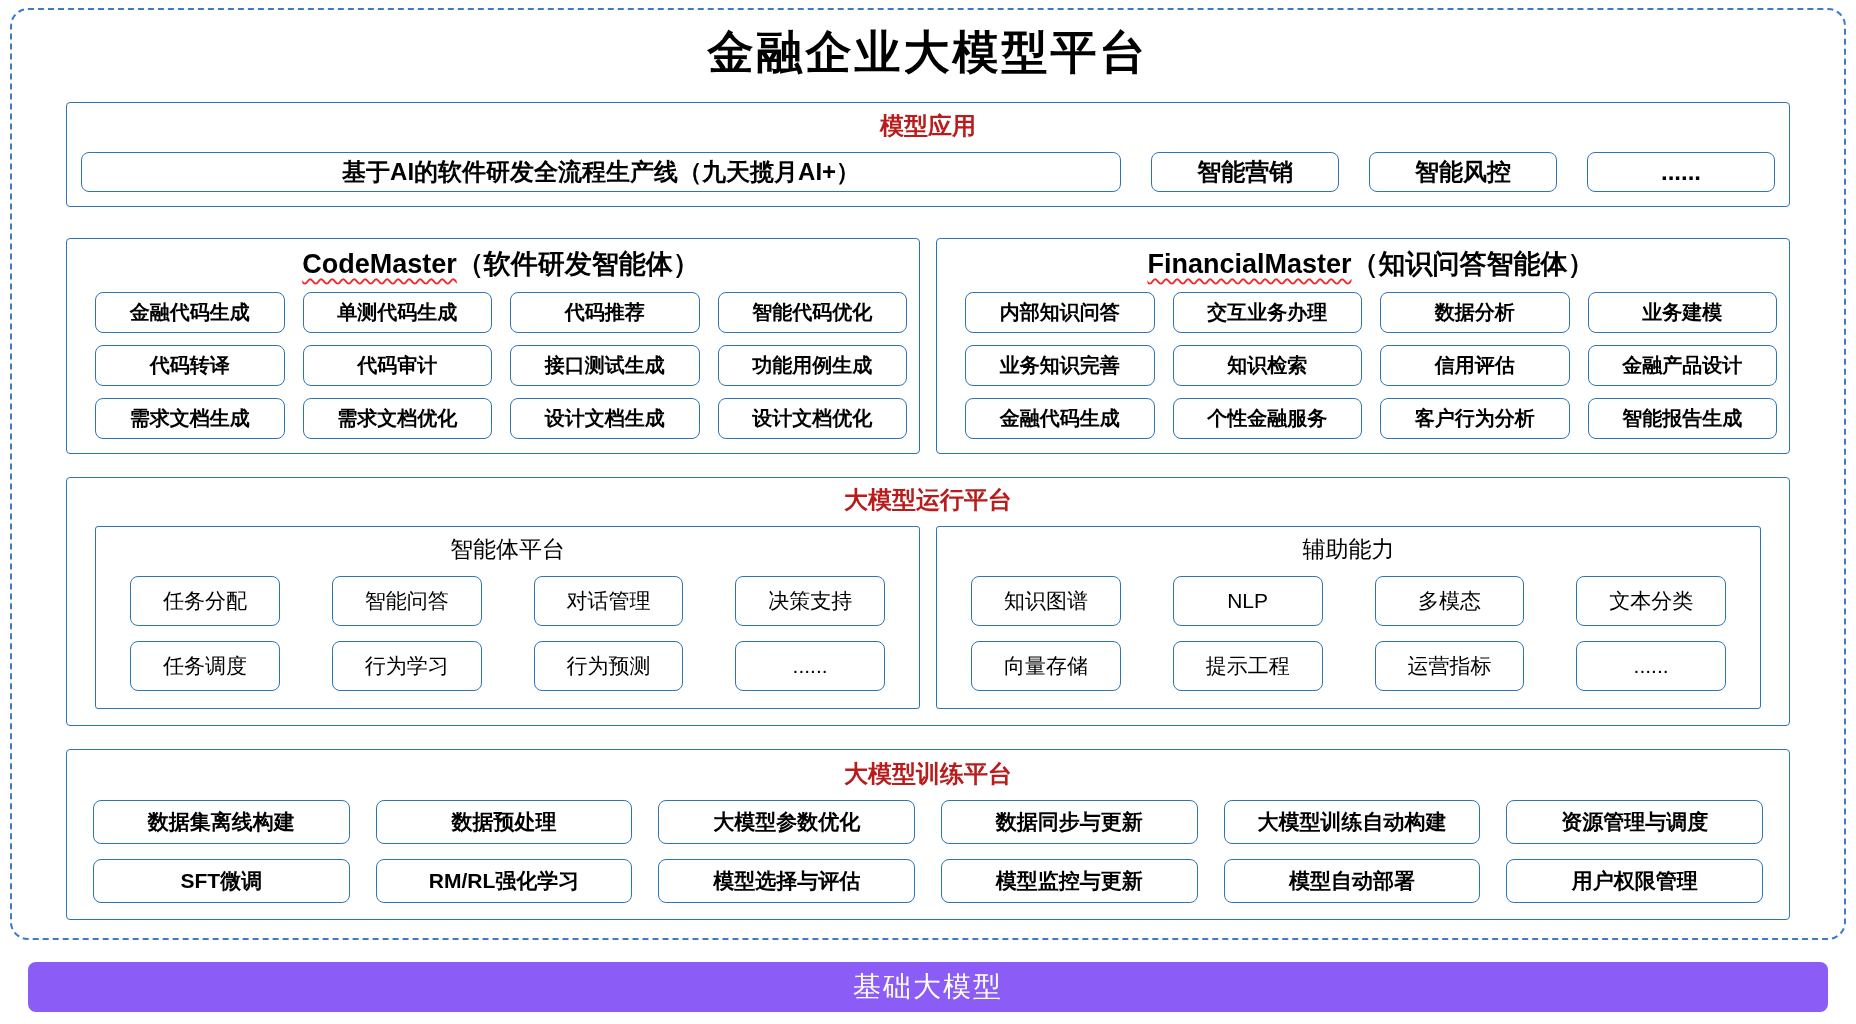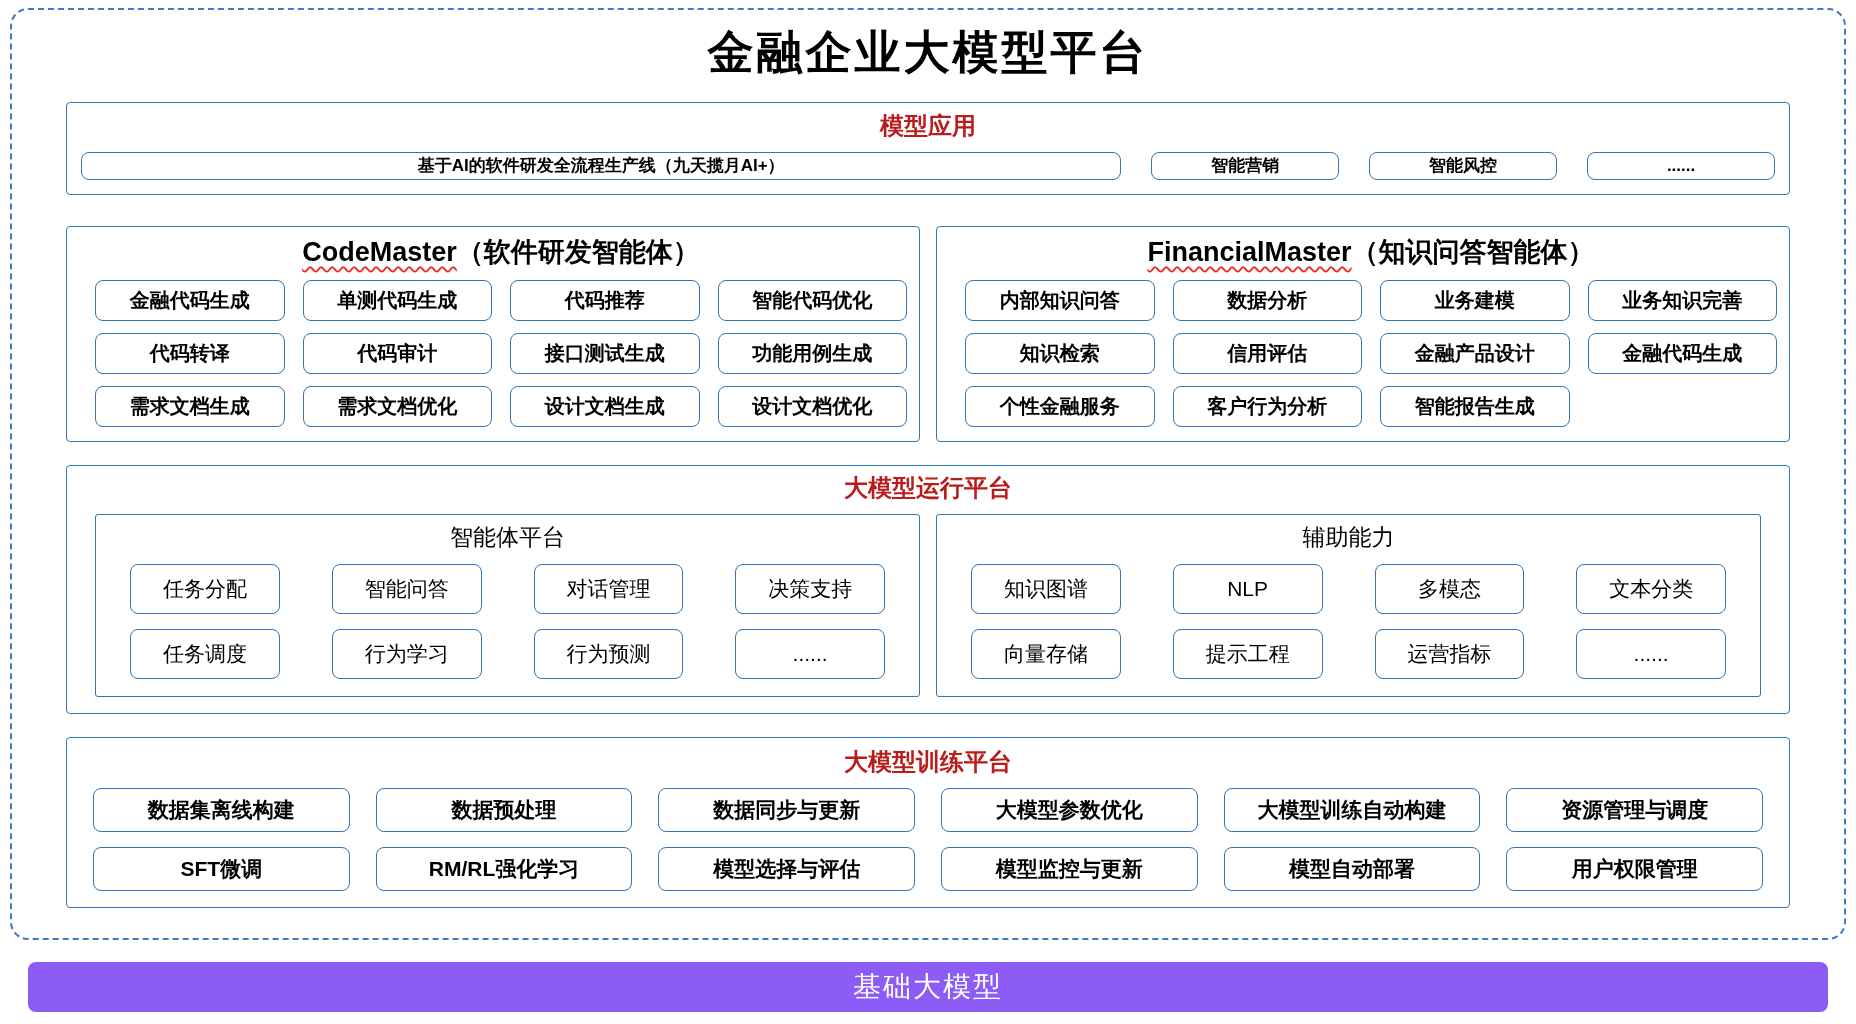--- a/index.html
+++ b/index.html
@@ -46,25 +46,25 @@
     margin: 0 0 11px 0;
     line-height: 1.2;
   }
   
   .app-section { padding: 9px 14px 14px 14px; }
   .app-row { display: flex; gap: 30px; }
   .item {
     border: 1.5px solid #2e75b6;
     border-radius: 8px;
     background: #fff;
-    height: 28px;
+    height: 40px;
     display: flex;
     align-items: center;
     justify-content: center;
-    font-size: 17px;
+    font-size: 24px;
     font-weight: 700;
     color: #000;
     text-align: center;
     padding: 0 6px;
     white-space: nowrap;
   }
   .app-row .item-wide { flex: 5.9 1 0; }
   .app-row .item-sm   { flex: 1 1 0; }
   
   .two-col { display: flex; gap: 16px; }
@@ -174,20 +174,21 @@
         <div class="item">设计文档优化</div>
       </div>
     </section>
 
     <section class="sec-box master-box">
       <div class="master-title">
         <span class="wavy-red">FinancialMaster</span><span>（知识问答智能体）</span>
       </div>
       <div class="grid4">
         <div class="item">内部知识问答</div>
+        <div class="item">交互业务办理</div>
         <div class="item">数据分析</div>
         <div class="item">业务建模</div>
         <div class="item">业务知识完善</div>
         <div class="item">知识检索</div>
         <div class="item">信用评估</div>
         <div class="item">金融产品设计</div>
         <div class="item">金融代码生成</div>
         <div class="item">个性金融服务</div>
         <div class="item">客户行为分析</div>
         <div class="item">智能报告生成</div>
@@ -229,22 +230,22 @@
       </div>
 
     </div>
   </section>
 
   <section class="sec-box training-section">
     <div class="sec-title">大模型训练平台</div>
     <div class="grid6">
       <div class="item">数据集离线构建</div>
       <div class="item">数据预处理</div>
+      <div class="item">大模型参数优化</div>
       <div class="item">数据同步与更新</div>
-      <div class="item">大模型参数优化</div>
       <div class="item">大模型训练自动构建</div>
       <div class="item">资源管理与调度</div>
       <div class="item">SFT微调</div>
       <div class="item">RM/RL强化学习</div>
       <div class="item">模型选择与评估</div>
       <div class="item">模型监控与更新</div>
       <div class="item">模型自动部署</div>
       <div class="item">用户权限管理</div>
     </div>
   </section>

